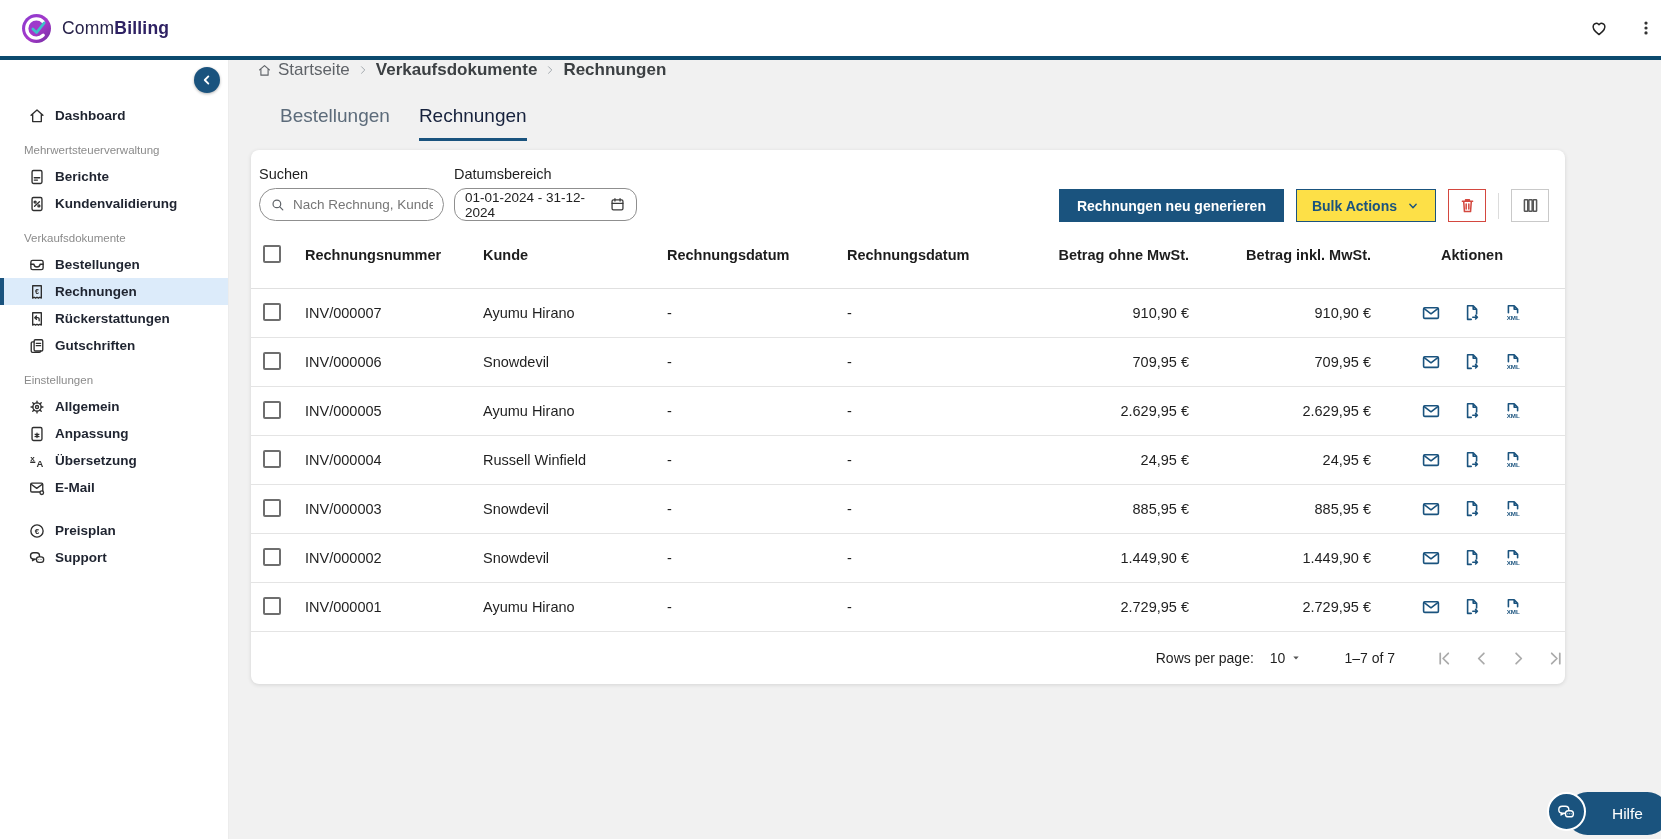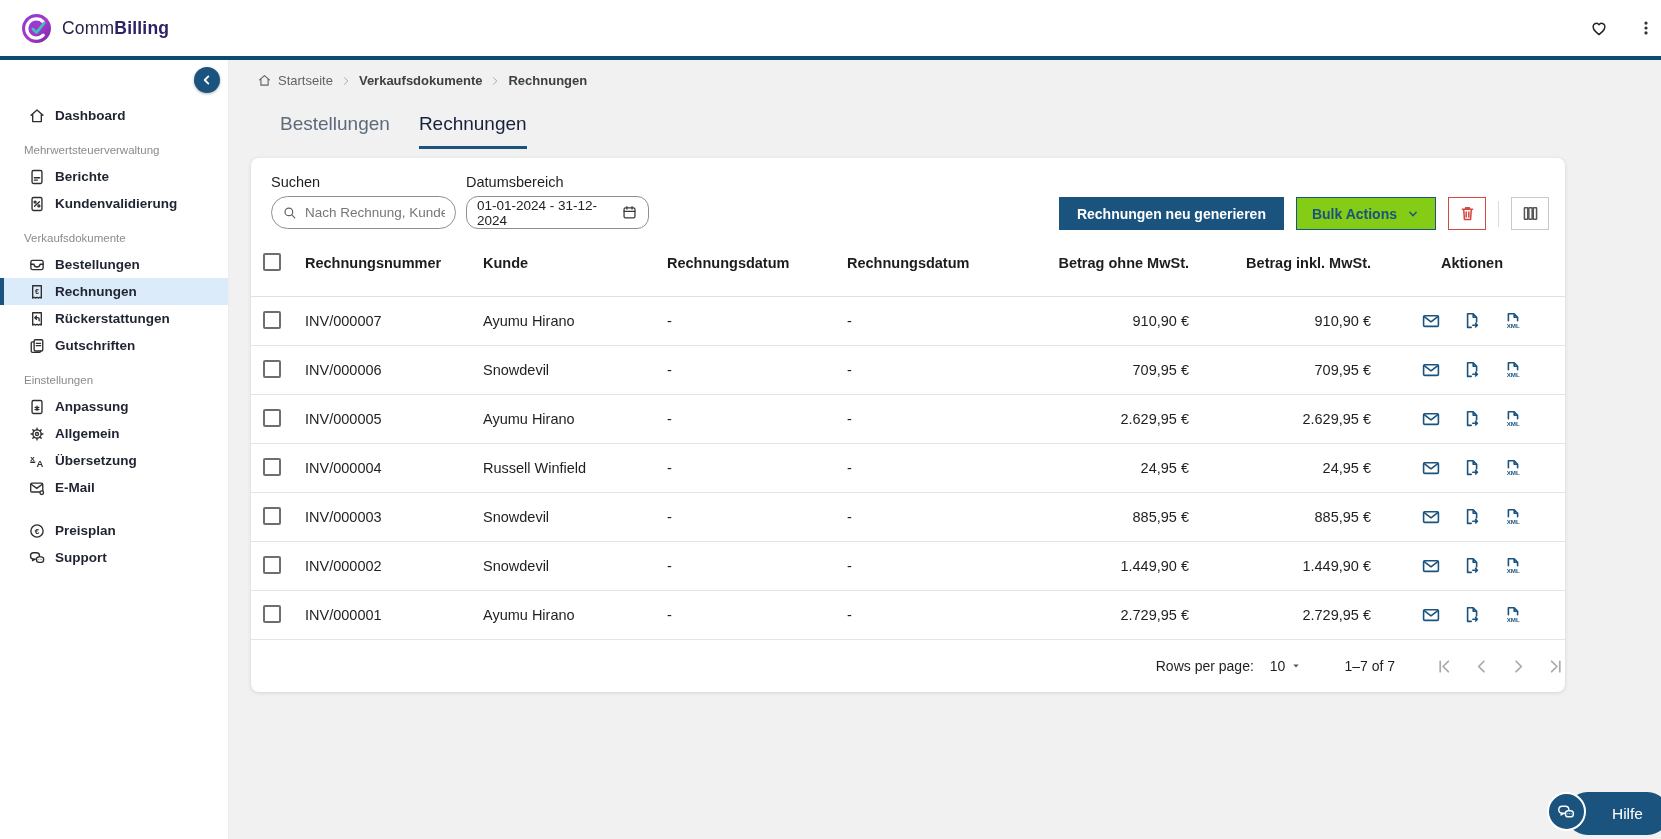--- a/index.html
+++ b/index.html
@@ -30,50 +30,50 @@
   .nav-section { font-size:11.5px; color:#8b8b8b; padding:15px 0 7px 24px; }
   .nav-item { display:flex; align-items:center; height:27px; padding-left:28px; gap:9px;
     font-size:13.5px; font-weight:700; color:#1f2430; cursor:pointer; position:relative; }
   .nav-item .lbl { white-space:nowrap; }
   .nav-item.active { background:#dcebfa; }
   .nav-item.active::before { content:""; position:absolute; left:0; top:0; bottom:0; width:4px; background:#1a537e; }
   .nav-gap { height:16px; }
 
   
   .main { flex:1; position:relative; padding-left:22px; }
-  .breadcrumb { margin-top:13px; display:flex; align-items:center; gap:7px; font-size:13px;
+  .breadcrumb { display:flex; align-items:center; gap:7px; font-size:17px;
     color:#5f6368; padding-left:6px; }
   .breadcrumb .crumb-strong { color:#3c4043; font-weight:700; }
   .breadcrumb .sep svg { stroke:#9aa0a6; }
   .crumb { cursor:pointer; display:flex; align-items:center; gap:6px; }
 
   .tabs { margin-top:25px; display:flex; gap:29px; padding-left:29px; }
   .tab { font-size:19px; color:#5c6b7a; padding-bottom:11px; cursor:pointer; border-bottom:3px solid transparent; }
   .tab.active { color:#16213c; border-bottom-color:#1a537e; }
 
   .card { margin-top:9px; width:1314px; background:#fff; border-radius:8px;
     box-shadow:0 1px 4px rgba(0,0,0,.12); }
 
   
-  .controls { display:flex; padding:16px 16px 0 20px;justify-content:center; }
+  .controls { display:flex; padding:16px 16px 0 8px;justify-content:center; }
   .fgroup { margin-right:10px; }
   .flabel { display:block; font-size:14.5px; color:#1f1f1f; margin-bottom:6px; }
   .search-box { width:185px; height:33px; border:1px solid #8f8f8f; border-radius:17px;
     display:flex; align-items:center; padding:0 10px; gap:7px; background:#fff; }
   .search-box input { border:none; outline:none; font-size:13.5px; width:100%;
     font-family:"Liberation Sans", sans-serif; color:#212121; }
   .search-box input::placeholder { color:#767676; }
   .date-box { width:183px; height:33px; border:1px solid #8f8f8f; border-radius:12px;
     display:flex; align-items:center; justify-content:space-between; padding:0 10px; font-size:13.5px;
     cursor:pointer; background:#fff; }
   .controls-right { margin-left:auto; display:flex; align-items:center; gap:12px; margin-top:23px; }
   .btn { height:33px; border-radius:0; font-size:14px; font-weight:700; cursor:pointer;
     font-family:"Liberation Sans", sans-serif; }
   .btn-primary { background:#1a537e; color:#fff; border:none; padding:0 18px; }
-  .btn-outline { background:#84cc16; color:#1a537e; border:1px solid #1a537e; padding:0 15px;
+  .btn-outline { background:#fde047; color:#1a537e; border:1px solid #1a537e; padding:0 15px;
     display:flex; align-items:center; gap:9px; }
   .btn-sq { width:38px; display:flex; align-items:center; justify-content:center; background:#fff; }
   .btn-danger { border:1px solid #d46; border-color:#d4483f; }
   .btn-cols { border:1px solid #c9c9c9; }
   .vdiv { width:1px; height:26px; background:#dcdcdc; }
 
   
   .thead, .trow { display:grid; grid-template-columns:42px 178px 184px 180px 150px 192px 182px 174px;
     align-items:center; padding:0 12px; }
   .thead { height:67px; border-bottom:1px solid #e0e0e0; font-weight:700; font-size:14.5px; color:#1d1d1d; }
@@ -230,35 +230,35 @@
             </svg>
           </span>
         <span class="lbl">Gutschriften</span>
       </div>
 
       <div class="nav-section">Einstellungen</div>
 
       <div class="nav-item">
         <span>
             <svg width="18" height="18" viewBox="0 0 20 20" class="ico">
-              <rect x="4.5" y="2.8" width="11" height="14.4" rx="1.6"></rect>
-              <path d="M10 9.2 V14 M7.9 10.3 L12.1 12.9 M12.1 10.3 L7.9 12.9"></path>
-            </svg>
-          </span>
-        <span class="lbl">Anpassung</span>
-      </div>
-      <div class="nav-item">
-        <span>
-            <svg width="18" height="18" viewBox="0 0 20 20" class="ico">
               <circle cx="10" cy="10" r="4.6"></circle>
               <circle cx="10" cy="10" r="1.7"></circle>
               <path d="M10 3.4 V5.4 M10 14.6 V16.6 M3.4 10 H5.4 M14.6 10 H16.6 M5.3 5.3 L6.7 6.7 M13.3 13.3 L14.7 14.7 M13.3 6.7 L14.7 5.3 M5.3 14.7 L6.7 13.3"></path>
             </svg>
           </span>
         <span class="lbl">Allgemein</span>
+      </div>
+      <div class="nav-item">
+        <span>
+            <svg width="18" height="18" viewBox="0 0 20 20" class="ico">
+              <rect x="4.5" y="2.8" width="11" height="14.4" rx="1.6"></rect>
+              <path d="M10 9.2 V14 M7.9 10.3 L12.1 12.9 M12.1 10.3 L7.9 12.9"></path>
+            </svg>
+          </span>
+        <span class="lbl">Anpassung</span>
       </div>
       <div class="nav-item">
         <span>
             <svg width="18" height="18" viewBox="0 0 20 20" class="ico">
               <text x="2.6" y="9.6" font-size="9" fill="#2e2e2e" stroke="none" font-family="Liberation Sans, sans-serif">x</text>
               <line x1="3" y1="11.4" x2="7.6" y2="11.4"></line>
               <text x="9.4" y="17" font-size="10.5" fill="#2e2e2e" stroke="none" font-family="Liberation Sans, sans-serif">A</text>
             </svg>
           </span>
         <span class="lbl">Übersetzung</span>

